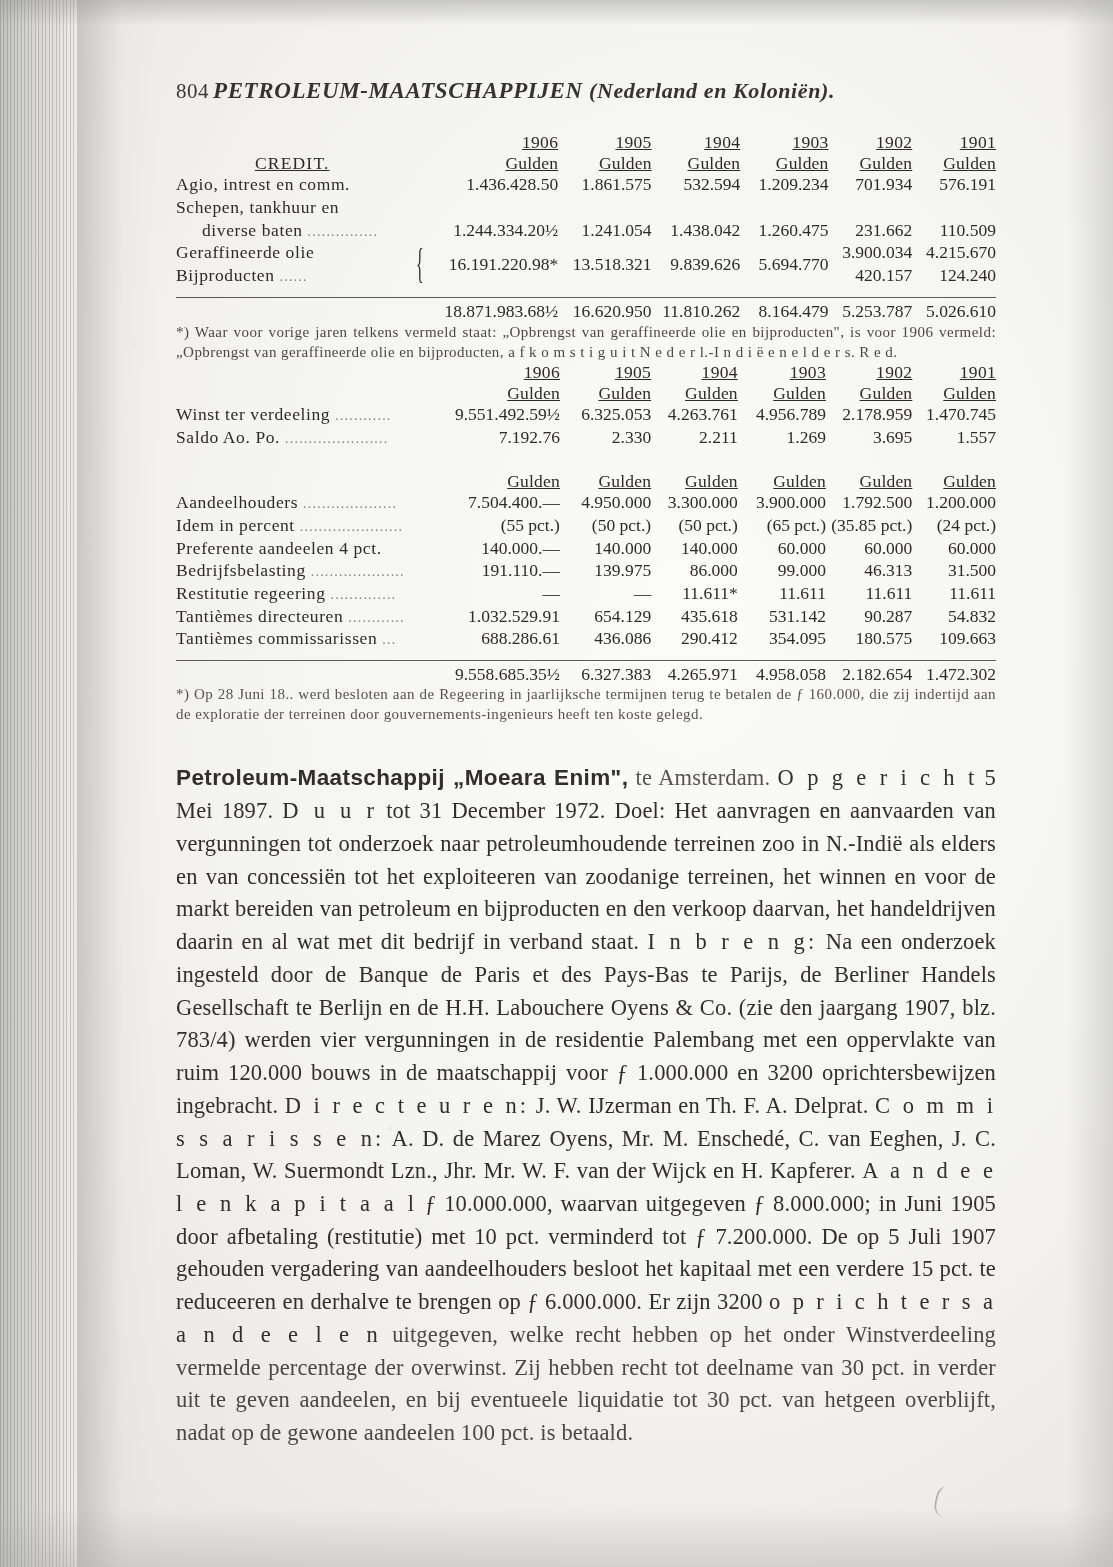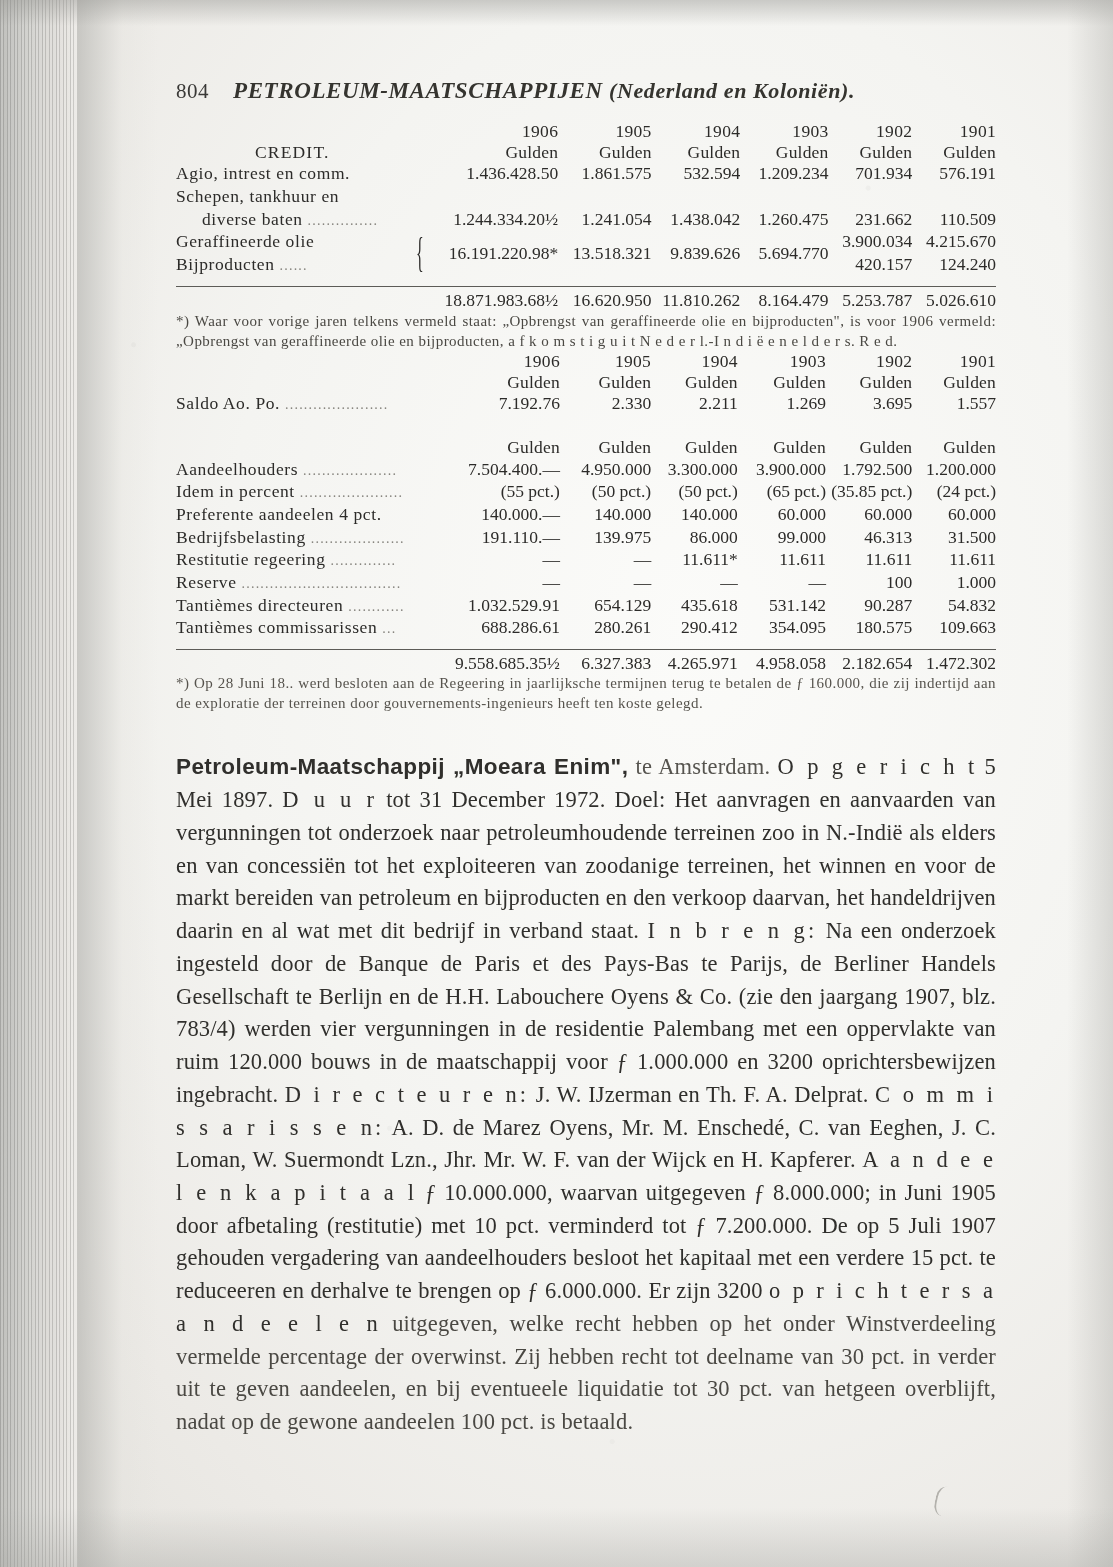--- a/index.html
+++ b/index.html
@@ -47,37 +47,37 @@
     background:linear-gradient(to left, rgba(176,176,172,.42), rgba(236,234,230,0));}
   .edge-bottom{position:absolute;left:0;bottom:0;width:100%;height:60px;
     background:linear-gradient(to top, rgba(168,168,164,.40), rgba(236,234,230,0));}
 
   .content{
     position:absolute;left:176px;top:78px;width:820px;
     color:#2d2c2a;
   }
 
   
-  .runhead{display:flex;align-items:baseline;gap:24px;margin-bottom:17px;}
+  .runhead{display:flex;align-items:baseline;gap:4px;margin-bottom:28px;}
   .folio{font-size:21px;letter-spacing:.5px;color:#3a3937;}
   .runtitle{font-style:italic;font-size:23px;letter-spacing:.6px;color:#35342f;font-weight:bold;}
   .runtitle .caps{font-size:23px;}
   .runtitle .paren{font-size:22px;}
 
   
   table{border-collapse:collapse;width:100%;}
   .tbl td,.tbl th{font-size:17.5px;line-height:1.18;padding:1px 0;color:#2c2b29;white-space:nowrap;}
   .yr{text-align:right;font-size:17px;letter-spacing:.3px;padding-bottom:0px;}
   .gl{text-align:right;font-size:17.5px;letter-spacing:.2px;padding-bottom:1px;}
   .num{text-align:right;padding-left:13px;font-size:17.5px;}
   .lbl{text-align:left;font-size:17.5px;letter-spacing:.6px;}
   .lbl .dots{color:#87857f;letter-spacing:1.2px;font-size:14px;}
   .credit{text-align:center;letter-spacing:1.2px;}
   .rule-top td{border-top:1.4px solid #5c5b57;padding-top:3px;}
-  .tight td{padding-top:0;padding-bottom:0;}
+  .tight td{padding-top:0;padding-bottom:0;text-decoration:underline;}
   .spacer td{height:11px;padding:0;border:0;}
 
   
   .brace{
     position:relative;width:26px;text-align:center;font-size:30px;color:#4a4945;
     line-height:.8;
   }
   .brace-glyph{display:inline-block;transform:scaleY(2.1) scaleX(.8);font-size:20px;}
 
   
@@ -250,20 +250,32 @@
         <td></td>
         <td class="gl">Gulden</td>
         <td class="gl">Gulden</td>
         <td class="gl">Gulden</td>
         <td class="gl">Gulden</td>
         <td class="gl">Gulden</td>
         <td class="gl">Gulden</td>
       </tr>
       <tr>
         <td class="lbl">
+          <span>Winst ter verdeeling</span>
+          <span class="dots">............</span>
+        </td>
+        <td class="num">9.551.492.59½</td>
+        <td class="num">6.325.053</td>
+        <td class="num">4.263.761</td>
+        <td class="num">4.956.789</td>
+        <td class="num">2.178.959</td>
+        <td class="num">1.470.745</td>
+      </tr>
+      <tr>
+        <td class="lbl">
           <span>Saldo Ao. Po.</span>
           <span class="dots">......................</span>
         </td>
         <td class="num">7.192.76</td>
         <td class="num">2.330</td>
         <td class="num">2.211</td>
         <td class="num">1.269</td>
         <td class="num">3.695</td>
         <td class="num">1.557</td>
       </tr>
@@ -337,49 +349,37 @@
         </td>
         <td class="num">—</td>
         <td class="num">—</td>
         <td class="num">11.611*</td>
         <td class="num">11.611</td>
         <td class="num">11.611</td>
         <td class="num">11.611</td>
       </tr>
       <tr>
         <td class="lbl">
-          <span>Reserve</span>
-          <span class="dots">..................................</span>
-        </td>
-        <td class="num">—</td>
-        <td class="num">—</td>
-        <td class="num">—</td>
-        <td class="num">—</td>
-        <td class="num">100</td>
-        <td class="num">1.000</td>
-      </tr>
-      <tr>
-        <td class="lbl">
           <span>Tantièmes directeuren</span>
           <span class="dots">............</span>
         </td>
         <td class="num">1.032.529.91</td>
         <td class="num">654.129</td>
         <td class="num">435.618</td>
         <td class="num">531.142</td>
         <td class="num">90.287</td>
         <td class="num">54.832</td>
       </tr>
       <tr>
         <td class="lbl">
           <span>Tantièmes commissarissen</span>
           <span class="dots">...</span>
         </td>
         <td class="num">688.286.61</td>
-        <td class="num">280.261</td>
+        <td class="num">436.086</td>
         <td class="num">290.412</td>
         <td class="num">354.095</td>
         <td class="num">180.575</td>
         <td class="num">109.663</td>
       </tr>
 
       <tr class="spacer">
             <td colspan="7" style="height:10px"></td>
           </tr>
       <tr class="rule-top">

